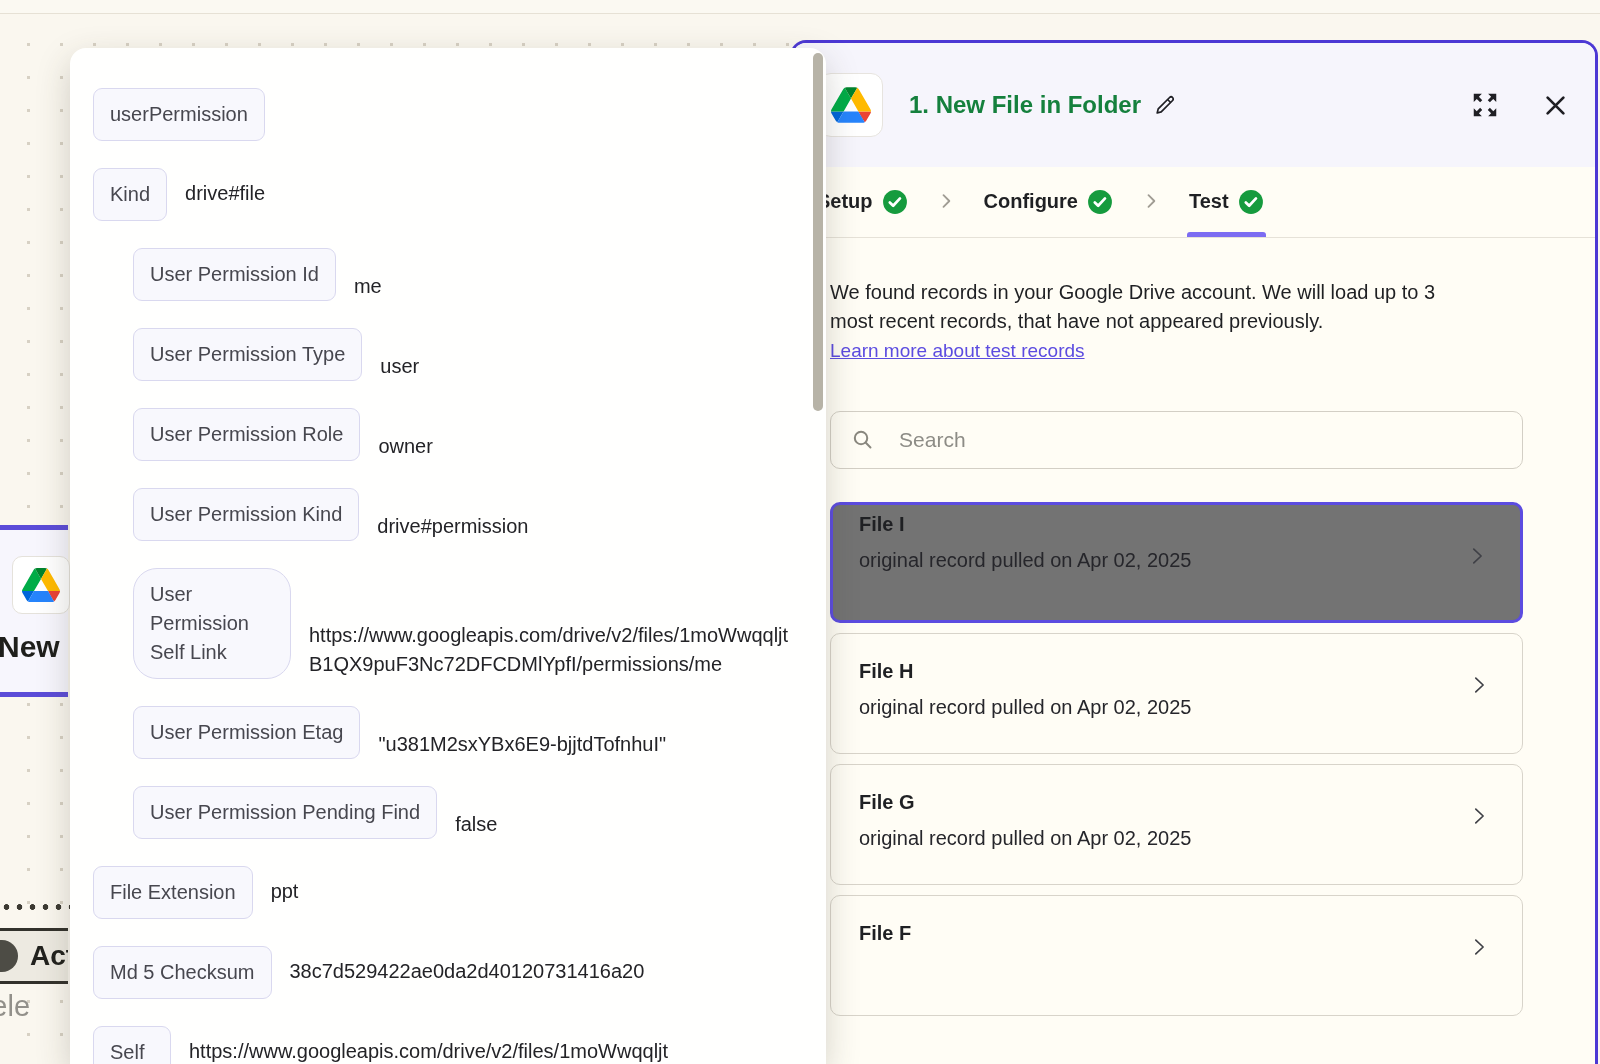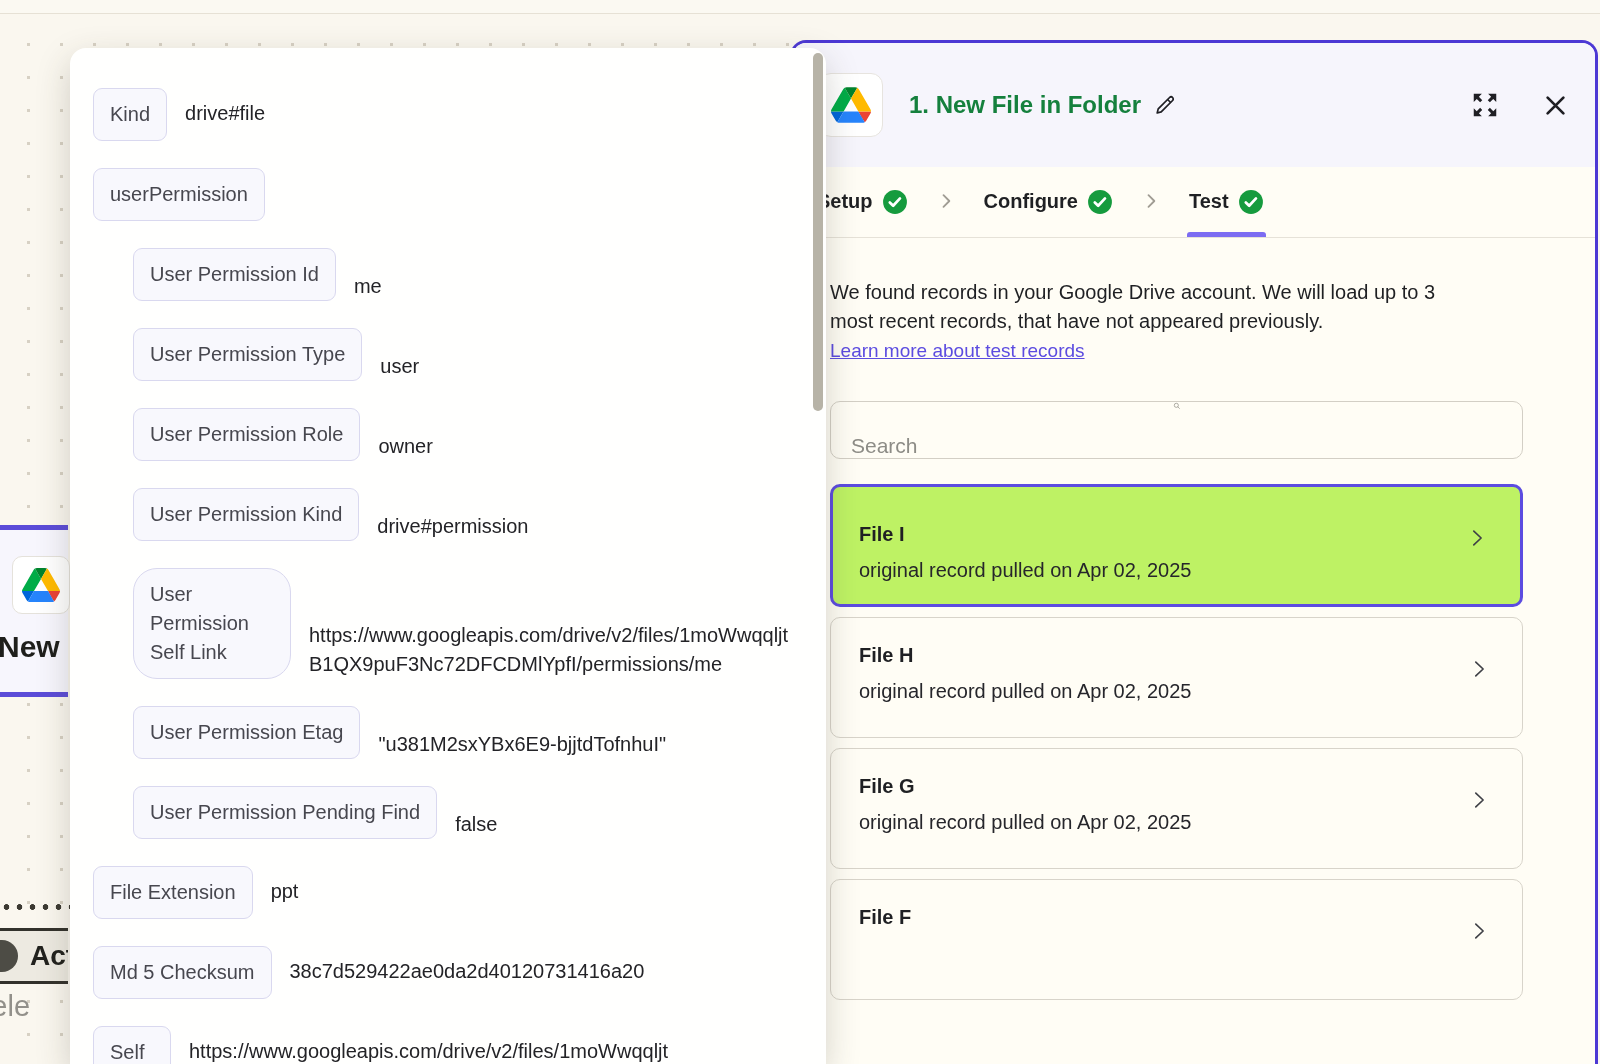--- a/index.html
+++ b/index.html
@@ -53,34 +53,34 @@
   .tab-underline { position:absolute; left:0; bottom:0; height:5px; width:100%;
     background:#7c6cf2; border-radius:3px 3px 0 0; display:none; }
   .tab.active .tab-underline { display:block; }
   .tab-sep { margin:0 26px; display:flex; align-items:center; padding-bottom:2px; align-self:center; }
 
   .panel-body { padding:40px 72px 0 37px; }
   .description { font-size:20px; line-height:29px; color:#1f2023; max-width:652px; }
   .learn-link { display:inline-block; margin-top:0; font-size:19px; line-height:29px;
     color:#5c4ce0; text-decoration:underline; cursor:pointer; }
 
-  .search-box { margin-top:36px; height:58px; border:1px solid #d3cfc5; border-radius:10px;
-    display:flex; align-items:center; padding:0 20px; gap:24px; background:transparent;flex-direction:column; }
+  .search-box { margin-top:46px; height:58px; border:1px solid #d3cfc5; border-radius:10px;
+    display:flex; align-items:center; padding:0 20px; gap:24px; background:transparent; }
   .search-box input { border:none; outline:none; background:transparent; font-size:21px;
     color:#3c3c38; width:100%; font-family:"Liberation Sans", sans-serif; }
   .search-box input::placeholder { color:#8d8c86; }
 
   .find-btn { margin-top:34px; width:100%; height:62px; border:1px solid #d3cfc5; border-radius:10px;
     background:transparent; font-size:21px; font-weight:bold; color:#5546d6; cursor:pointer;
     font-family:"Liberation Sans", sans-serif; }
 
   .records { margin-top:25px; display:flex; flex-direction:column; gap:10px; }
   .record { position:relative; min-height:121px; border:1px solid #d8d4ca; border-radius:10px;
     padding:26px 60px 32px 28px; cursor:pointer; background:transparent; }
-  .record.selected { border:3px solid #5c4ce0; background:#bef264; padding:36px 58px 22px 26px; }
+  .record.selected { border:3px solid #5c4ce0; background:#737373; padding:8px 58px 22px 26px;margin-top:8px; }
   .record-name { font-size:20px; font-weight:bold; color:#1f2023; }
   .record-meta { font-size:20px; color:#26262b; margin-top:13px; }
   .record-chevron { position:absolute; right:32px; top:38px; }
 
   
   .modal { position:absolute; left:70px; top:48px; width:756px; height:1016px;
     background:#fffffe; border-radius:16px 16px 0 0; z-index:2;
     box-shadow:0 12px 34px rgba(60,55,40,.22); padding:40px 26px 0 23px; overflow:hidden; }
   .modal-scrollbar { position:absolute; right:3px; top:5px; width:10px; height:358px;
     background:#b7b3a7; border-radius:8px; }
@@ -259,30 +259,30 @@
   </div>
 </div>
   </div>
 </div>
 
 <div class="modal">
   <div class="modal-scrollbar"></div>
   <div id="field-list">
   <div class="field indent-0">
     <span class="chip">
+      <span class="chip-label">userPermission</span>
+    </span>
+
+  </div>
+
+  <div class="field indent-0">
+    <span class="chip">
       <span class="chip-label">Kind</span>
     </span>
     <span class="field-value">drive#file</span>
-  </div>
-
-  <div class="field indent-0">
-    <span class="chip">
-      <span class="chip-label">userPermission</span>
-    </span>
-
   </div>
 
   <div class="field indent-1">
     <span class="chip">
       <span class="chip-label">User Permission Id</span>
     </span>
     <span class="field-value">me</span>
   </div>
 
   <div class="field indent-1">

